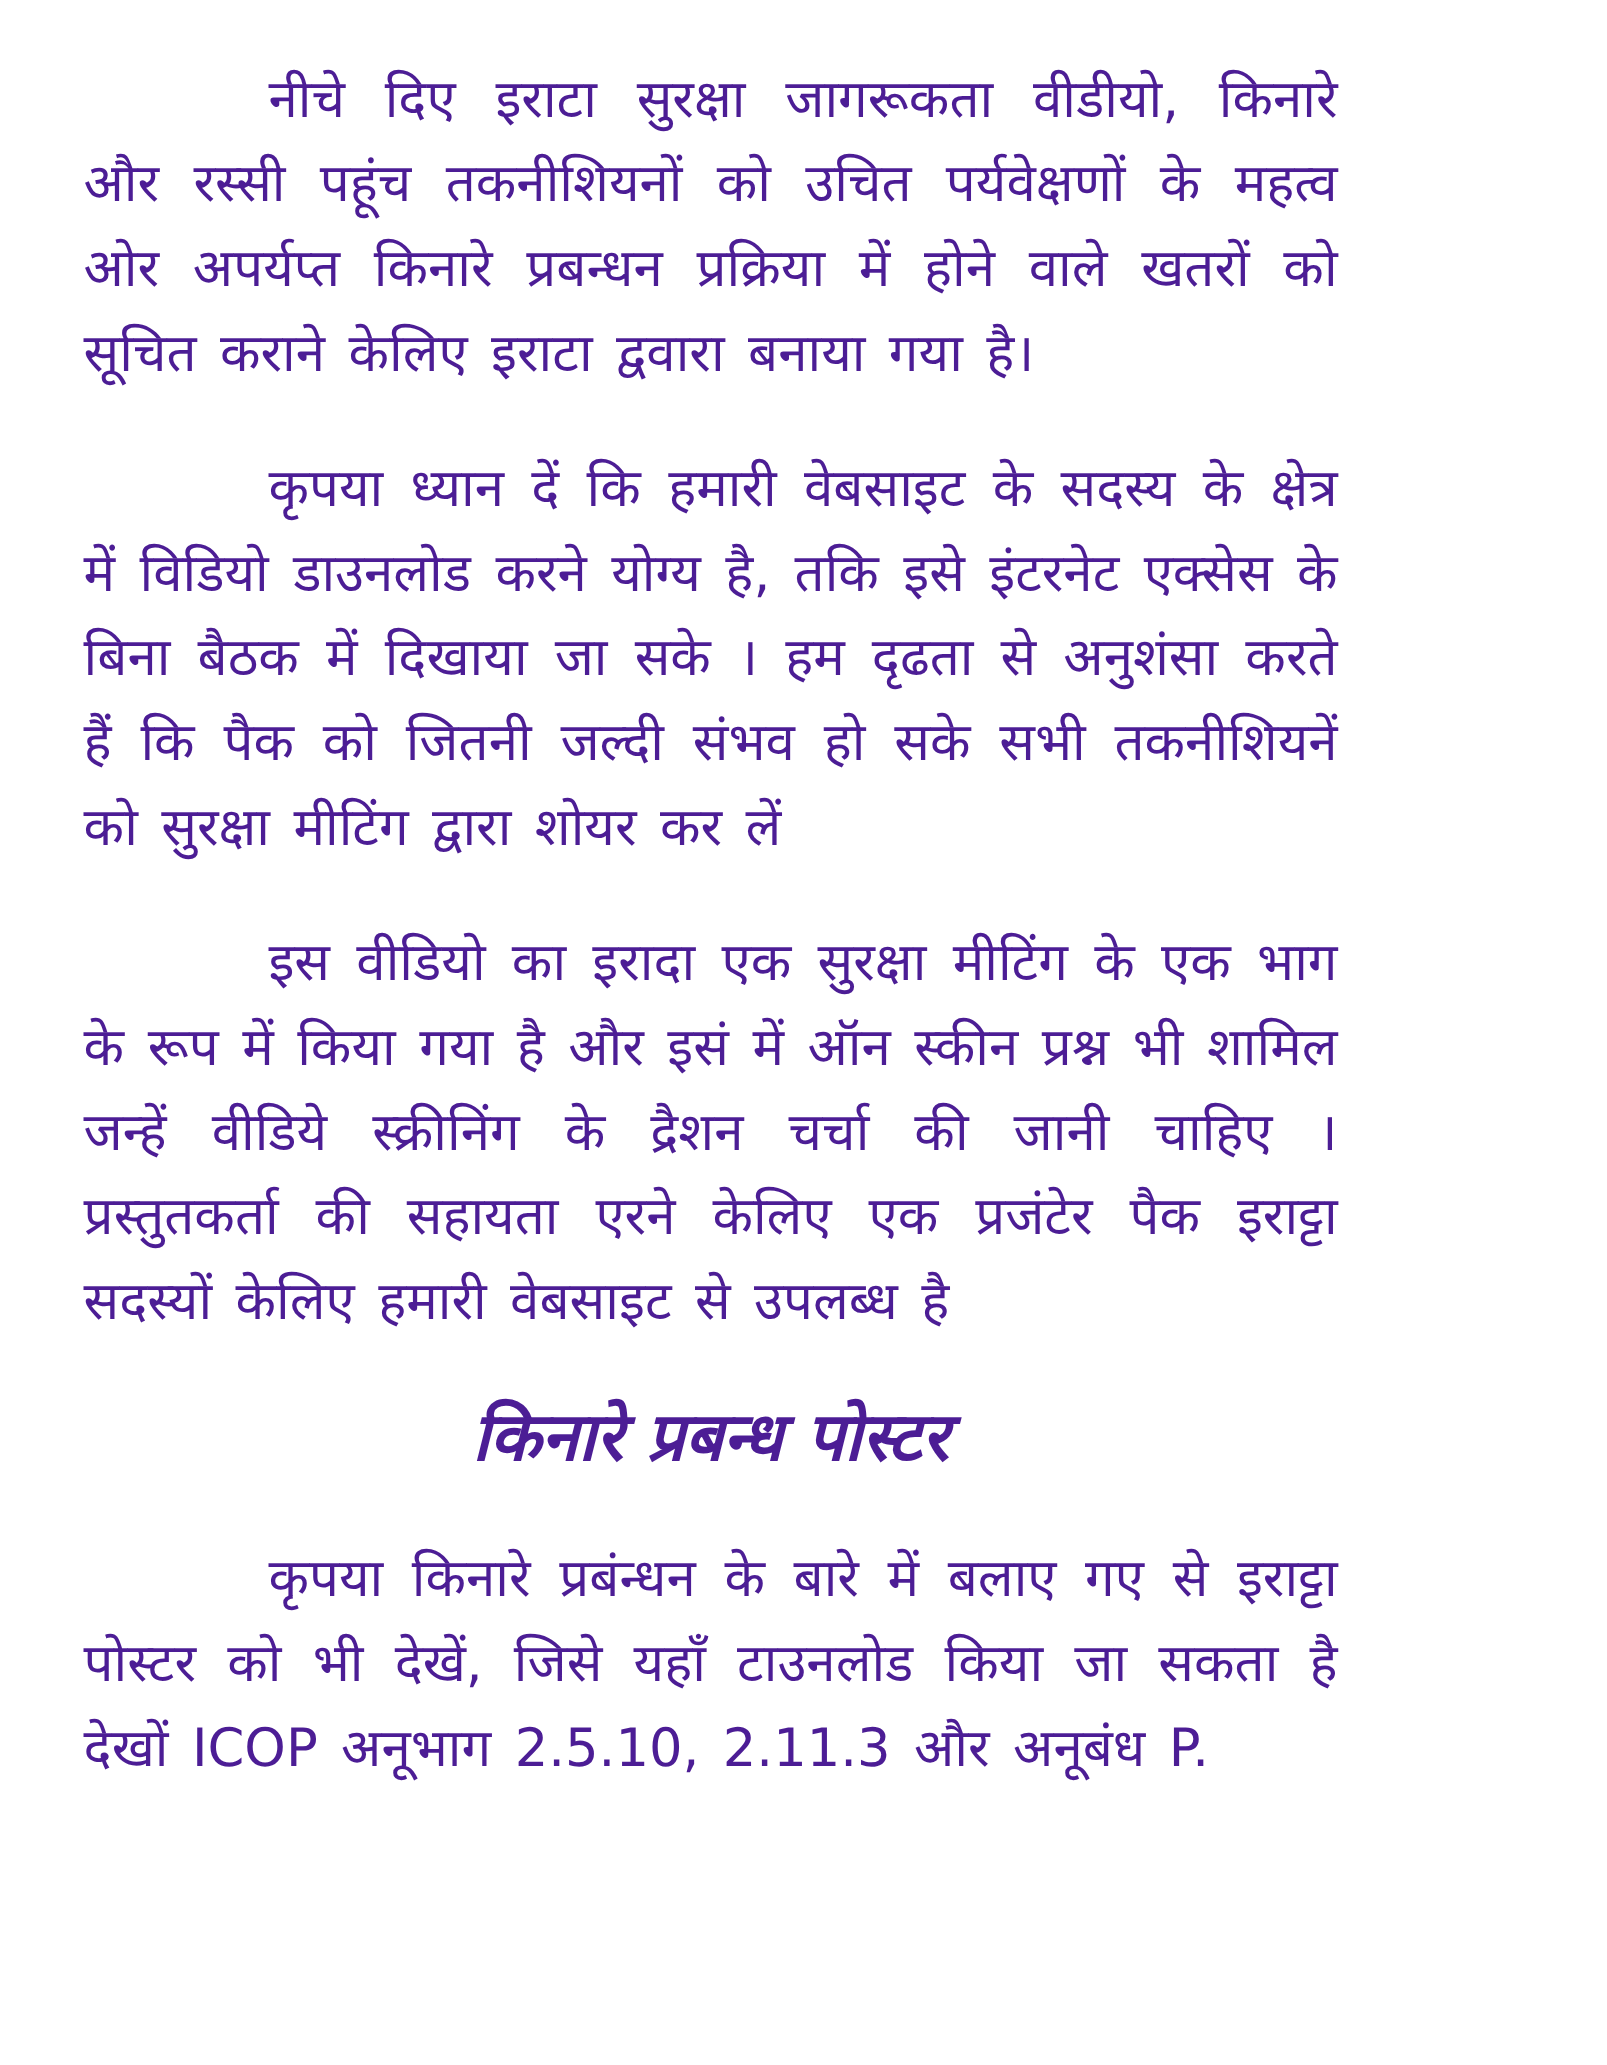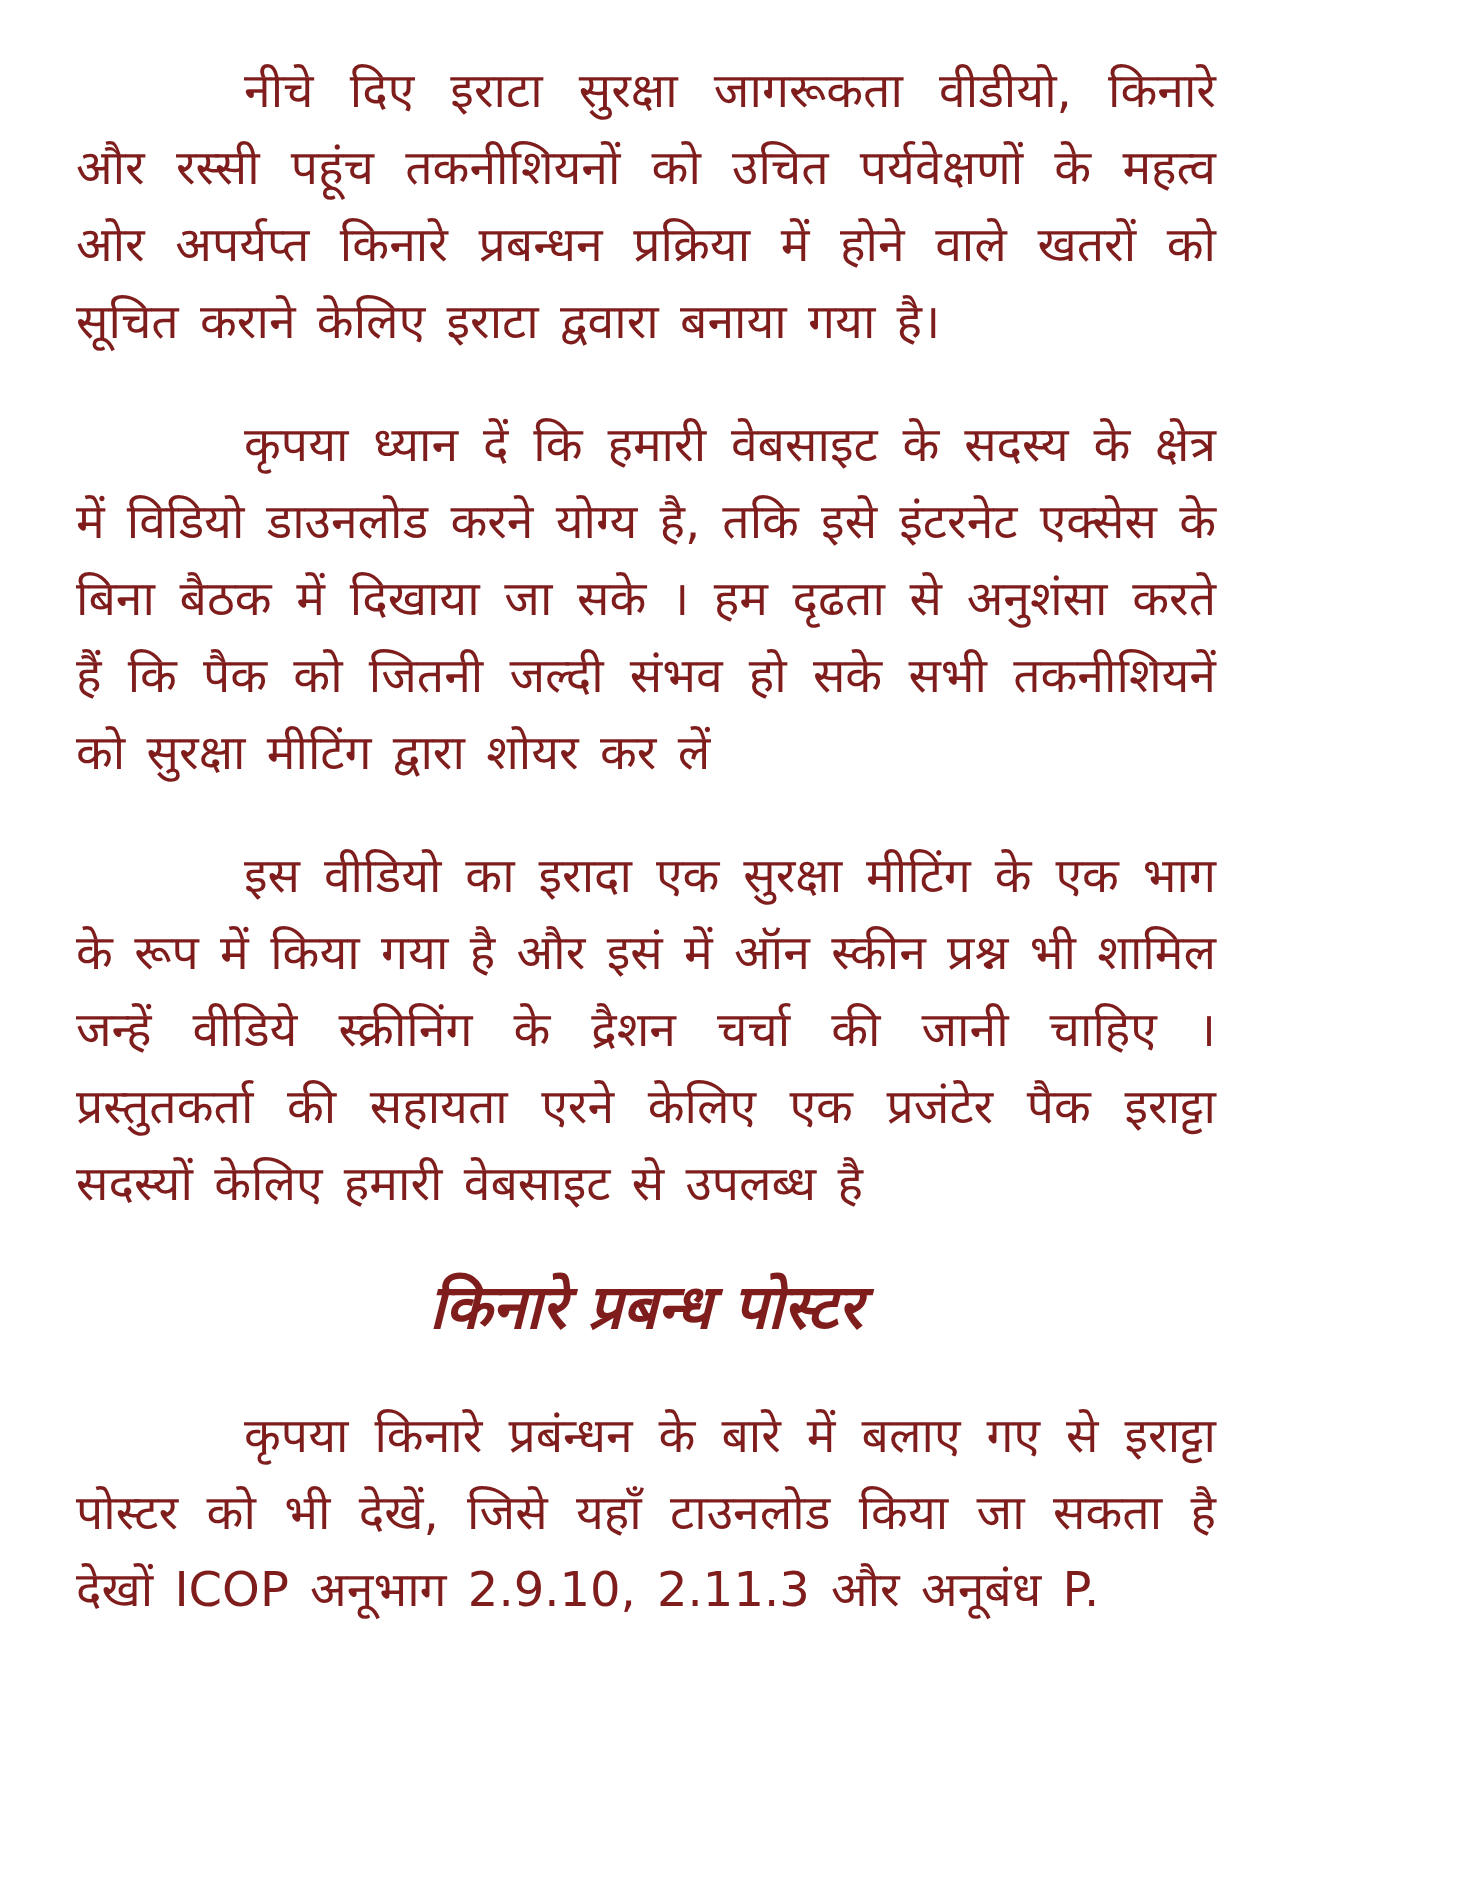--- a/index.html
+++ b/index.html
@@ -6,21 +6,21 @@
     margin: 0;
     padding: 0;
     background: #ffffff;
   }
   .page {
     position: relative;
     width: 1294px;
     min-height: 1877px;
     box-sizing: border-box;
     background: #ffffff;
-    color: #7f1d1d;
+    color: #4c1d95;
     padding: 52px 78px 40px 76px;
     font-family: "DejaVu Sans", "Liberation Sans", sans-serif;
     overflow: hidden;
   }
   .para {
     margin: 0 0 46px 0;
     font-size: 48px;
     line-height: 77px;
     text-align: justify;
     text-indent: 168px;
@@ -45,14 +45,14 @@
 
 <div class="page">
   <p class="para">नीचे दिए इराटा सुरक्षा जागरूकता वीडीयो, किनारे और रस्सी पहूंच तकनीशियनों को उचित पर्यवेक्षणों के महत्व ओर अपर्यप्त किनारे प्रबन्धन प्रक्रिया में होने वाले खतरों को सूचित कराने केलिए इराटा द्ववारा बनाया गया है।</p>
 
   <p class="para">कृपया ध्यान दें कि हमारी वेबसाइट के सदस्य के क्षेत्र में विडियो डाउनलोड करने योग्य है, तकि इसे इंटरनेट एक्सेस के बिना बैठक में दिखाया जा सके । हम दृढता से अनुशंसा करते हैं कि पैक को जितनी जल्दी संभव हो सके सभी तकनीशियनें को सुरक्षा मीटिंग द्वारा शोयर कर लें</p>
 
   <p class="para">इस वीडियो का इरादा एक सुरक्षा मीटिंग के एक भाग के रूप में किया गया है और इसं में ऑन स्कीन प्रश्न भी शामिल जन्हें वीडिये स्क्रीनिंग के द्रैशन चर्चा की जानी चाहिए । प्रस्तुतकर्ता की सहायता एरने केलिए एक प्रजंटेर पैक इराट्टा सदस्यों केलिए हमारी वेबसाइट से उपलब्ध है</p>
 
   <h2 class="heading">किनारे प्रबन्ध पोस्टर</h2>
 
-  <p class="para closing">कृपया किनारे प्रबंन्धन के बारे में बलाए गए से इराट्टा पोस्टर को भी देखें, जिसे यहाँ टाउनलोड किया जा सकता है देखों ICOP अनूभाग 2.9.10, 2.11.3 और अनूबंध P.</p>
+  <p class="para closing">कृपया किनारे प्रबंन्धन के बारे में बलाए गए से इराट्टा पोस्टर को भी देखें, जिसे यहाँ टाउनलोड किया जा सकता है देखों ICOP अनूभाग 2.5.10, 2.11.3 और अनूबंध P.</p>
 </div>
 
 </body></html>

